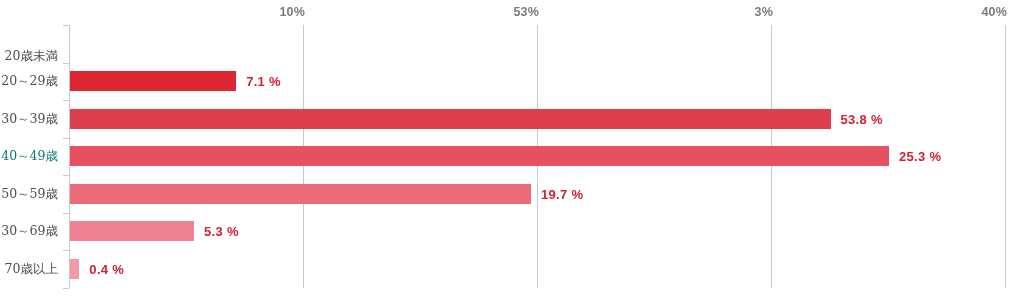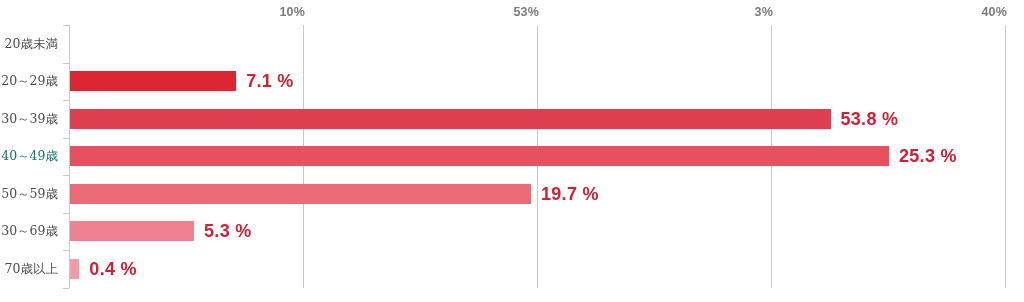--- a/index.html
+++ b/index.html
@@ -80,21 +80,21 @@
     position: absolute;
     left: 70px;
     top: 50%;
     transform: translateY(-50%);
     height: 20px;
   }
   .bar-value {
     position: absolute;
     top: 50%;
     transform: translateY(-50%);
-    font-size: 18px;
+    font-size: 13px;
     font-weight: 700;
     color: #d21f33;
     white-space: nowrap;
     letter-spacing: 0.3px;
   }
 </style>
 </head>
 <body>
 
 <div id="chart-root">
@@ -121,21 +121,21 @@
       <div class="ytick" style="top: 100px; background: rgb(201, 201, 201);"></div>
       <div class="ytick" style="top: 137.5px; background: rgb(201, 201, 201);"></div>
       <div class="ytick" style="top: 175px; background: rgb(201, 201, 201);"></div>
       <div class="ytick" style="top: 212.5px; background: rgb(201, 201, 201);"></div>
       <div class="ytick" style="top: 250px; background: rgb(201, 201, 201);"></div>
       <div class="ytick" style="top: 287.5px; background: rgb(201, 201, 201);"></div>
     </div>
 
   <div id="rows">
       <div class="row" style="top: 25px;">
-        <div class="cat-label" style="color: rgb(77, 77, 77);">20歳未満</div>
+        <div class="cat-label" style="color: rgb(77, 77, 77); margin-top: 12px;">20歳未満</div>
       </div>
       <div class="row" style="top: 62.5px;">
         <div class="cat-label" style="color: rgb(77, 77, 77);">20～29歳</div>
         <div class="bar" title="20～29歳 7.1 %" style="width: 166.14px; background: rgb(220, 38, 50);"></div>
         <div class="bar-value" style="left: 246.14px; color: rgb(210, 31, 51);">7.1 %</div>
       </div>
       <div class="row" style="top: 100px;">
         <div class="cat-label" style="color: rgb(77, 77, 77);">30～39歳</div>
         <div class="bar" title="30～39歳 32.5 %" style="width: 760.5px; background: rgb(222, 63, 78);"></div>
         <div class="bar-value" style="left: 840.5px; color: rgb(210, 31, 51);">53.8 %</div>

